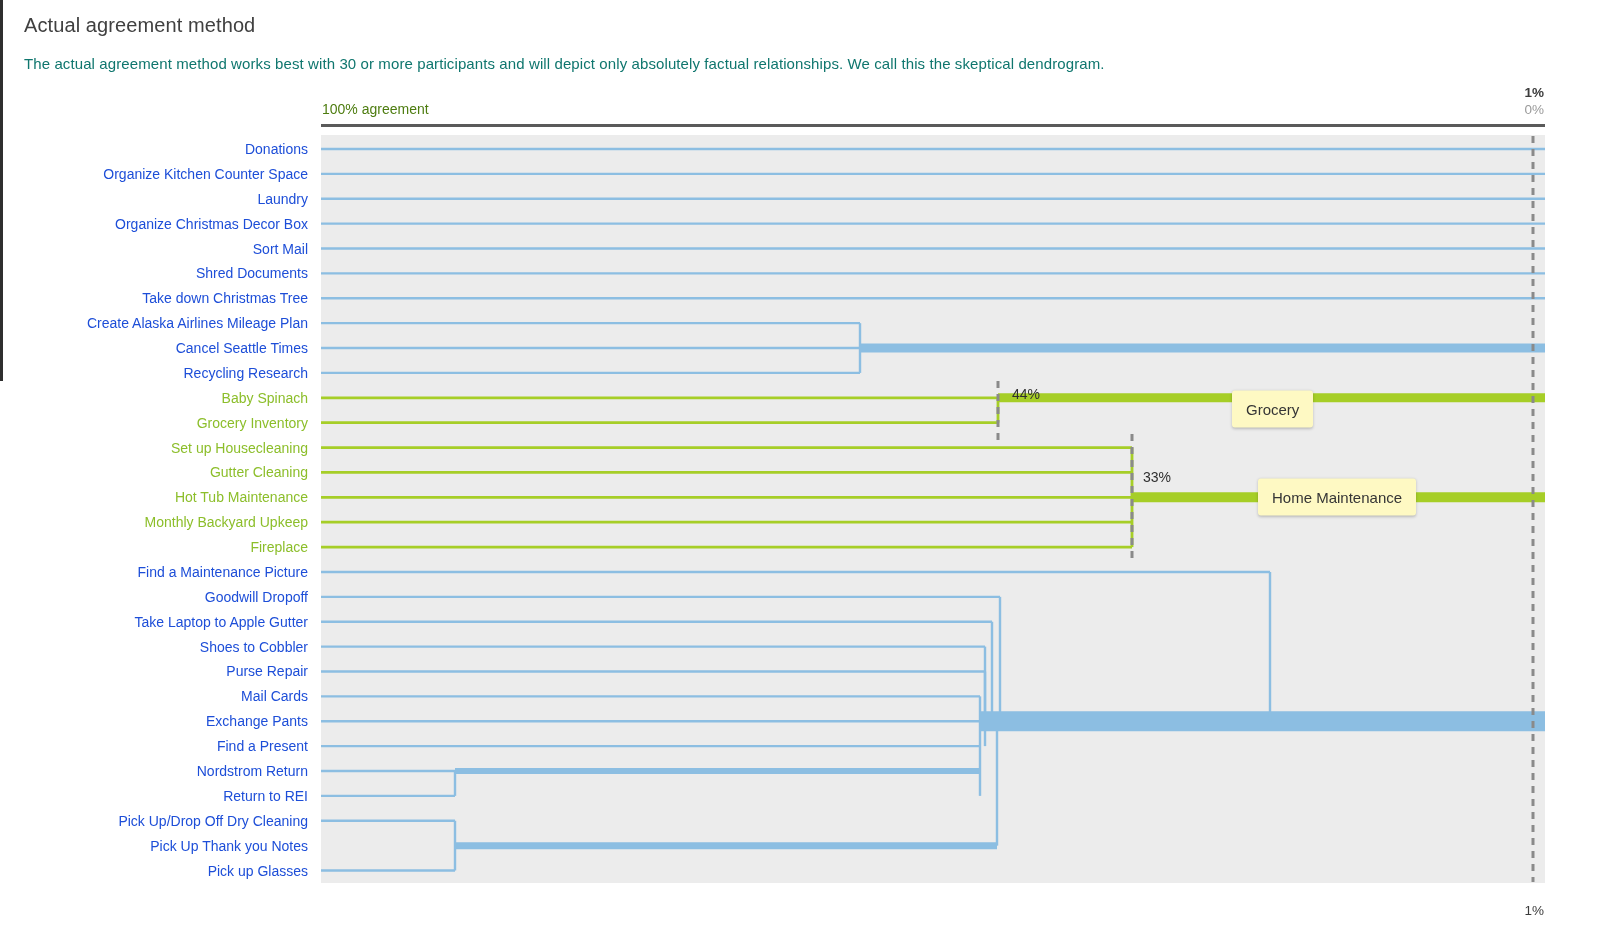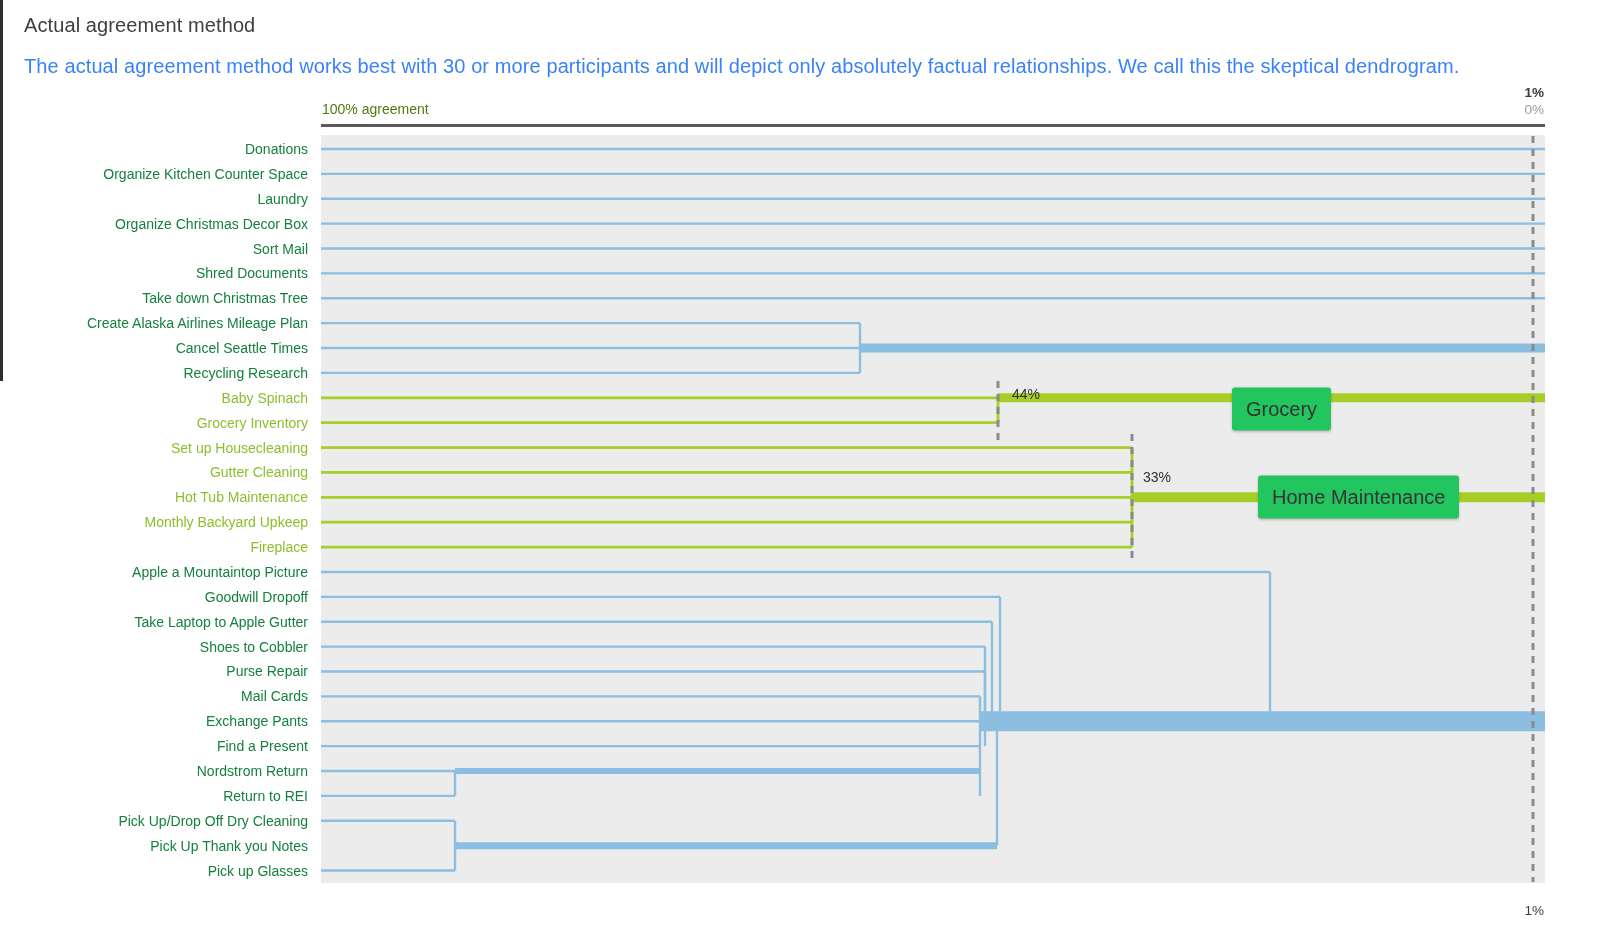--- a/index.html
+++ b/index.html
@@ -17,21 +17,21 @@
     background:#2e2e2e;
   }
   #title{
     position:absolute;left:24px;top:14px;
     font-size:20px;font-weight:400;color:#404040;
     letter-spacing:.1px;
     text-align:right;
   }
   #subtitle{
     position:absolute;left:24px;top:55px;
-    font-size:20px;font-weight:400;color:#3b82f6;
+    font-size:15px;font-weight:400;color:#0f766e;
     letter-spacing:.1px;
   }
   
   #axis-left-label{
     position:absolute;left:322px;top:101px;
     font-size:14px;color:#4d7c0f;
   }
   #axis-right-top{
     position:absolute;right:58px;top:85px;
     font-size:13.5px;color:#3c3c3c;font-weight:700;
@@ -58,36 +58,36 @@
     background:#ececec;
   }
   #labels{
     position:absolute;left:0px;top:135px;
     width:312px;height:748px;
   }
   .row-label{
     position:absolute;right:0;
     font-size:14px;line-height:14px;
     text-align:right;white-space:nowrap;
-    color:#15803d;
+    color:#1d4ed8;
     transform:translateY(-50%);
   }
   .row-label.green{color:#8cbe2a;}
   
   #tree{
     position:absolute;left:321px;top:135px;
     width:1224px;height:748px;
   }
   
   .cluster-pill{
     position:absolute;
-    background:#22c55e;
+    background:#fef9c3;
     border-radius:3px;
     box-shadow:0 1px 3px rgba(0,0,0,.22);
-    font-size:20px;color:#353535;
+    font-size:15px;color:#353535;
     padding:10px 14px;
     white-space:nowrap;
     transform:translateY(-50%);
   }
   .pct-label{
     position:absolute;
     font-size:14px;color:#2f2f2f;
     white-space:nowrap;
   }
 </style>
@@ -117,21 +117,21 @@
     <div class="row-label" style="top: 188.16px; right: 4px;">Create Alaska Airlines Mileage Plan</div>
     <div class="row-label" style="top: 213.04px; right: 4px;">Cancel Seattle Times</div>
     <div class="row-label" style="top: 237.92px; right: 4px;">Recycling Research</div>
     <div class="row-label green" style="top: 262.8px; right: 4px;">Baby Spinach</div>
     <div class="row-label green" style="top: 287.68px; right: 4px;">Grocery Inventory</div>
     <div class="row-label green" style="top: 312.56px; right: 4px;">Set up Housecleaning</div>
     <div class="row-label green" style="top: 337.44px; right: 4px;">Gutter Cleaning</div>
     <div class="row-label green" style="top: 362.32px; right: 4px;">Hot Tub Maintenance</div>
     <div class="row-label green" style="top: 387.2px; right: 4px;">Monthly Backyard Upkeep</div>
     <div class="row-label green" style="top: 412.08px; right: 4px;">Fireplace</div>
-    <div class="row-label" style="top: 436.96px; right: 4px;">Apple a Mountaintop Picture</div>
+    <div class="row-label" style="top: 436.96px; right: 4px;">Find a Maintenance Picture</div>
     <div class="row-label" style="top: 461.84px; right: 4px;">Goodwill Dropoff</div>
     <div class="row-label" style="top: 486.72px; right: 4px;">Take Laptop to Apple Gutter</div>
     <div class="row-label" style="top: 511.6px; right: 4px;">Shoes to Cobbler</div>
     <div class="row-label" style="top: 536.48px; right: 4px;">Purse Repair</div>
     <div class="row-label" style="top: 561.36px; right: 4px;">Mail Cards</div>
     <div class="row-label" style="top: 586.24px; right: 4px;">Exchange Pants</div>
     <div class="row-label" style="top: 611.12px; right: 4px;">Find a Present</div>
     <div class="row-label" style="top: 636px; right: 4px;">Nordstrom Return</div>
     <div class="row-label" style="top: 660.88px; right: 4px;">Return to REI</div>
     <div class="row-label" style="top: 685.76px; right: 4px;">Pick Up/Drop Off Dry Cleaning</div>

